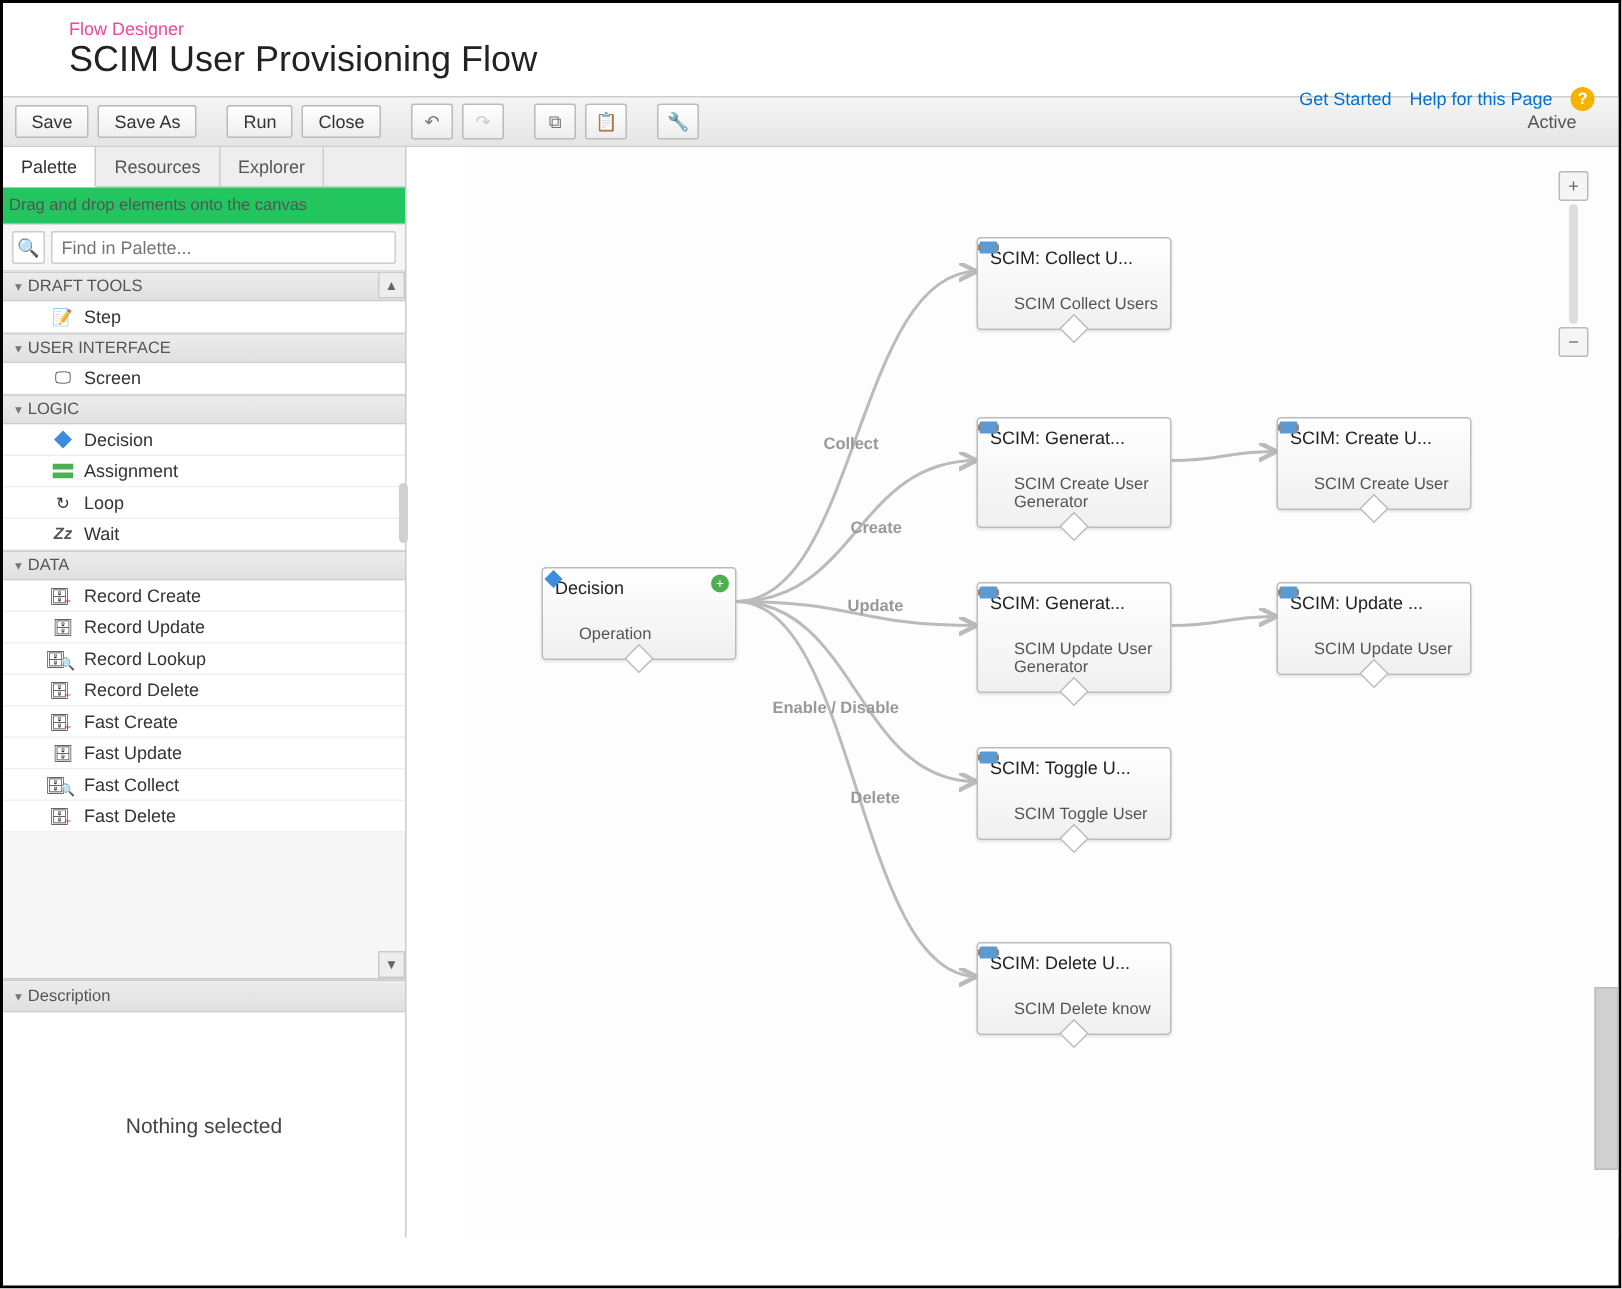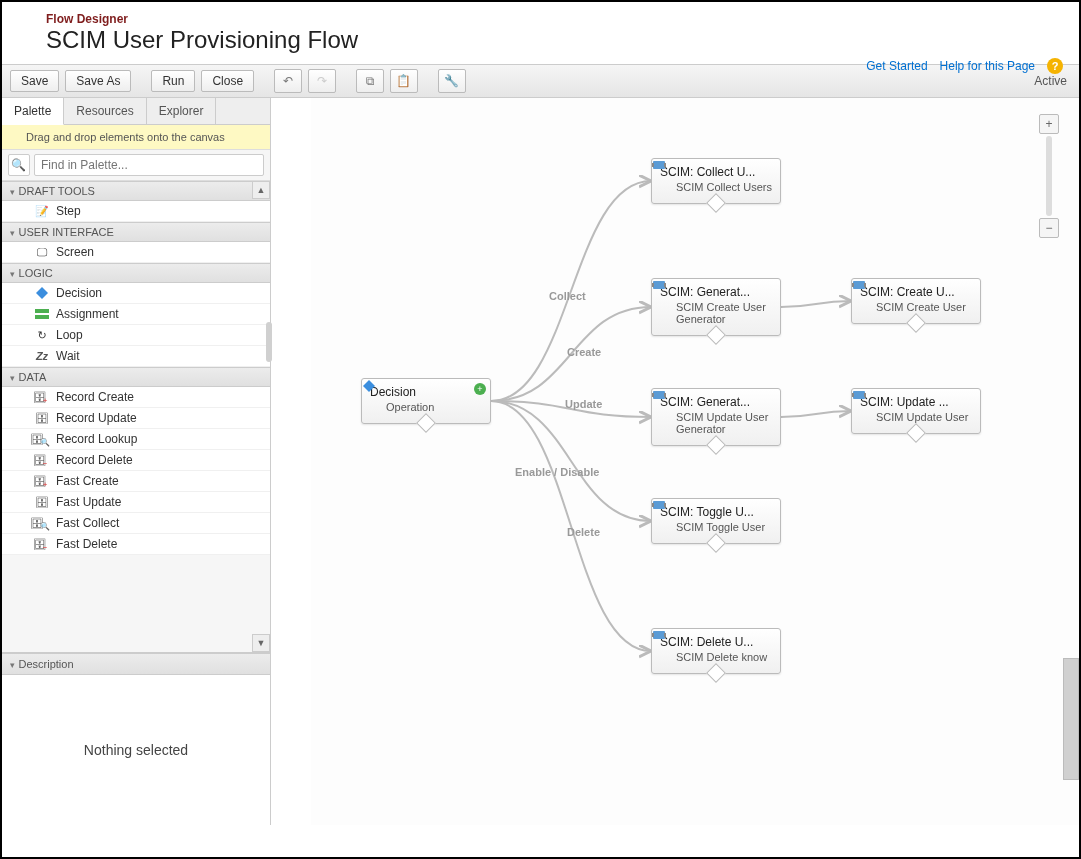--- a/index.html
+++ b/index.html
@@ -1,53 +1,53 @@
 <!DOCTYPE html>
 <html><head>
 <meta charset="utf-8">
 <style>
 html,body{margin:0;padding:0;font-family:Arial,Helvetica,sans-serif;font-size:12px;color:#333;background:#fff;}
 .app{position:relative;width:1081px;height:859px;border:2px solid #000;box-sizing:border-box;overflow:hidden;}
 .header{padding:10px 20px 4px 44px;}
-.header .sub{font-size:12px;font-weight:bold;color:#7f1d1d;}
+.header .sub{font-size:12px;font-weight:normal;color:#ec4899;}
 .header .title{font-size:24px;font-weight:normal;color:#222;margin-top:0;}
 .header-links{position:absolute;right:16px;top:56px;display:flex;align-items:center;gap:12px;font-size:12px;}
 .link{color:#0070d2;cursor:pointer;}
 .feedback-btn{border:1px solid #f5b301;background:#fffde6;color:#555;padding:4px 8px;cursor:pointer;}
 .help-ic{display:inline-flex;align-items:center;justify-content:center;width:16px;height:16px;border-radius:50%;background:#f5b301;color:#fff;font-weight:bold;font-size:11px;}
 .toolbar{display:flex;align-items:center;height:32px;background:linear-gradient(#f5f5f5,#e5e5e5);border-top:1px solid #ccc;border-bottom:1px solid #ccc;padding:0 8px;gap:6px;margin-top:6px;}
 .tb-btn{border:1px solid #bbb;background:linear-gradient(#fff,#eee);padding:3px 10px;border-radius:2px;cursor:pointer;font-size:12px;}
 .tb-icon{border:1px solid #bbb;background:linear-gradient(#fff,#eee);width:26px;height:22px;display:inline-flex;align-items:center;justify-content:center;border-radius:2px;cursor:pointer;color:#777;}
 .tb-spacer{flex:1;}
-.status{color:#555;font-size:12px;margin-right:4px;}
+.status{color:#555;font-size:12px;margin-right:20px;}
 .body{display:flex;height:calc(100% - 128px);gap:40px;}
 .left{width:268px;border-right:1px solid #ccc;display:flex;flex-direction:column;background:#f6f6f6;}
 .tabs{display:flex;border-bottom:1px solid #ccc;background:#eee;}
 .tab{padding:6px 12px;border-right:1px solid #ccc;cursor:pointer;color:#555;font-size:12px;}
 .tab.active{background:#fff;border-bottom:1px solid #fff;margin-bottom:-1px;color:#333;}
-.hint{padding:6px 24px;background:#fef9c3;border-bottom:1px solid #ddd;font-size:11px;color:#555;}
+.hint{padding:6px 4px;background:#22c55e;border-bottom:1px solid #ddd;font-size:11px;color:#555;}
 .search{display:flex;align-items:center;padding:4px 6px;gap:4px;border-bottom:1px solid #ddd;background:#f6f6f6;}
 .search input{flex:1;border:1px solid #ccc;padding:3px 6px;font-size:12px;border-radius:2px;}
 .mag{width:20px;height:20px;border:1px solid #ccc;border-radius:2px;display:flex;align-items:center;justify-content:center;background:#fff;color:#777;}
 .palette{flex:1;overflow:hidden;position:relative;border-bottom:1px solid #ccc;}
 .palette-inner{position:absolute;inset:0;overflow-y:auto;}
 .sb-up,.sb-dn{position:absolute;right:0;width:16px;height:16px;border:1px solid #ccc;background:#eee;display:flex;align-items:center;justify-content:center;color:#666;font-size:9px;}
 .sb-up{top:0;} .sb-dn{bottom:0;}
 .cat{background:linear-gradient(#ececec,#e0e0e0);border-top:1px solid #ccc;border-bottom:1px solid #ccc;padding:3px 8px;font-size:11px;color:#555;cursor:pointer;}
 .cat::before{content:"\25BE";margin-right:4px;color:#777;font-size:9px;}
 .item{display:flex;align-items:center;gap:6px;padding:3px 8px 3px 32px;background:#fff;border-bottom:1px solid #f0f0f0;cursor:grab;}
 .ic{width:16px;height:14px;display:inline-flex;align-items:center;justify-content:center;font-size:11px;}
 .desc-hdr{background:linear-gradient(#ececec,#e0e0e0);border-top:1px solid #ccc;border-bottom:1px solid #ccc;padding:4px 8px;color:#555;font-size:11px;}
 .desc-hdr::before{content:"\25BE";margin-right:4px;color:#777;font-size:9px;}
 .desc-body{flex:0 0 150px;background:#fff;display:flex;align-items:center;justify-content:center;color:#444;font-size:14px;}
 .canvas{flex:1;position:relative;background:#fdfdfd;overflow:hidden;}
 .canvas svg{position:absolute;inset:0;}
 .node{position:absolute;width:130px;border:1px solid #bbb;border-radius:3px;background:linear-gradient(#fff,#f0f0f0);box-shadow:0 1px 2px rgba(0,0,0,.1);padding:6px 8px 10px;box-sizing:border-box;}
 .node .t{font-size:12px;color:#222;white-space:nowrap;overflow:hidden;text-overflow:ellipsis;}
-.node .s{font-size:11px;color:#555;margin-top:2px;display:flex;align-items:flex-end;gap:4px;}
+.node .s{font-size:11px;color:#555;margin-top:18px;display:flex;align-items:flex-end;gap:4px;}
 .node .plug{width:12px;height:12px;flex-shrink:0;border-radius:2px;}
 .node .diamond{position:absolute;left:50%;bottom:-7px;width:12px;height:12px;background:#fff;border:1px solid #bbb;transform:translateX(-50%) rotate(45deg);}
 .node .badge{position:absolute;top:4px;right:4px;width:12px;height:12px;border-radius:50%;background:#4caf50;color:#fff;font-size:9px;display:flex;align-items:center;justify-content:center;}
 .edge-label{position:absolute;font-size:11px;color:#999;font-weight:bold;}
 .zoom{position:absolute;right:20px;top:16px;display:flex;flex-direction:column;align-items:center;}
 .zoom .b{width:18px;height:18px;border:1px solid #bbb;background:#f5f5f5;display:flex;align-items:center;justify-content:center;color:#666;cursor:pointer;border-radius:2px;}
 .zoom .track{width:6px;height:80px;background:#ddd;margin:2px 0;border-radius:3px;}
 .drag-handle{position:absolute;background:#d0d0d0;}
 </style>
 </head>

